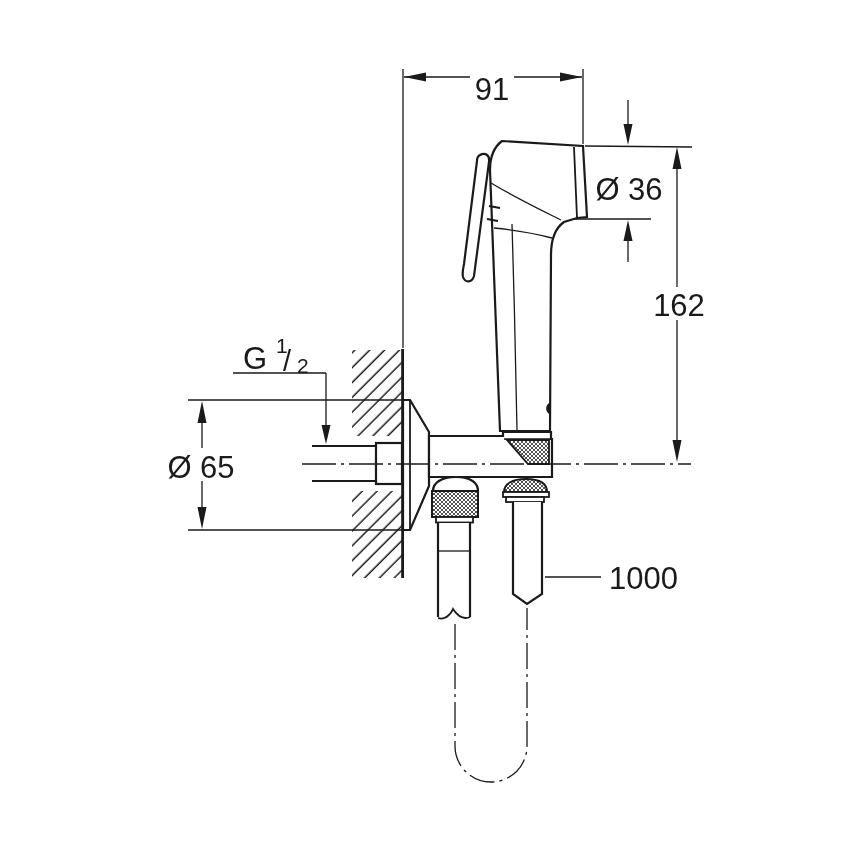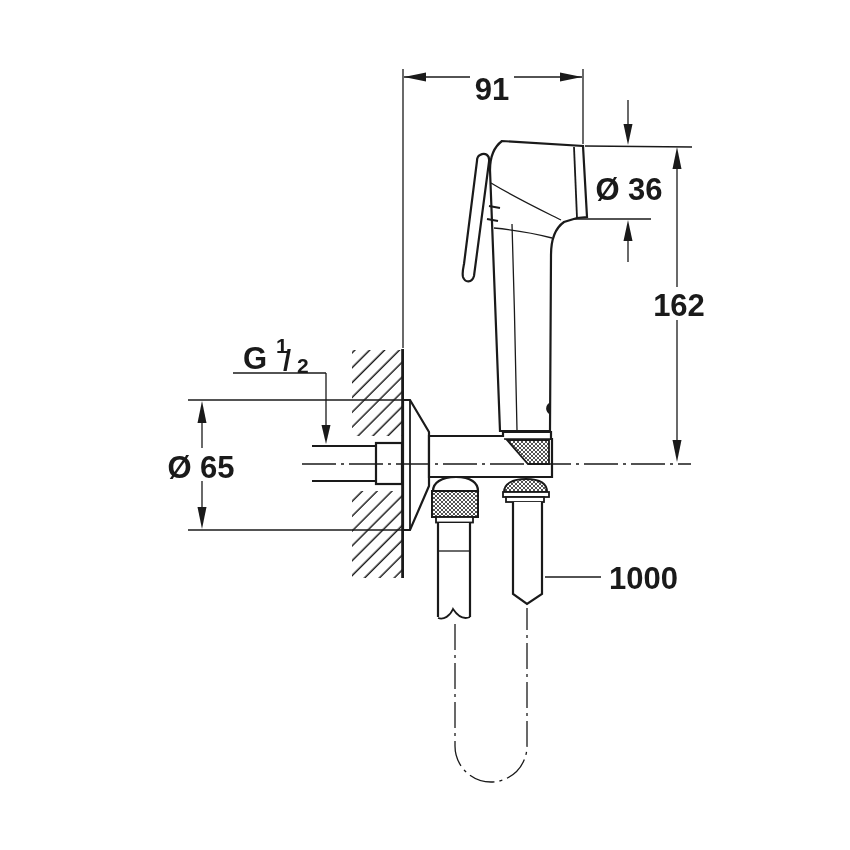--- a/index.html
+++ b/index.html
@@ -1,16 +1,16 @@
 <!DOCTYPE html>
 <html><head>
 <meta charset="utf-8">
 <style>
   html,body{margin:0;padding:0;background:#ffffff;}
-  .stage{width:766px;height:850px;position:relative;background:#d946ef;overflow:hidden;font-weight:bold;}
+  .stage{width:766px;height:850px;position:relative;background:#d946ef;overflow:hidden;}
   svg{display:block;}
   text{font-family:"Liberation Sans","DejaVu Sans",sans-serif;fill:#1a1a1a;}
   .dim-text{font-size:31px;}
   .frac-text{font-size:21px;}
   .slash-text{font-size:29px;}
   .thin{stroke:#1a1a1a;stroke-width:1.3;fill:none;}
   .med{stroke:#1a1a1a;stroke-width:1.8;fill:none;}
   .thick{stroke:#1a1a1a;stroke-width:2.2;fill:none;}
   .thickw{stroke:#1a1a1a;stroke-width:2.2;fill:#ffffff;}
   .wall{stroke:#1a1a1a;stroke-width:2.8;fill:none;}

